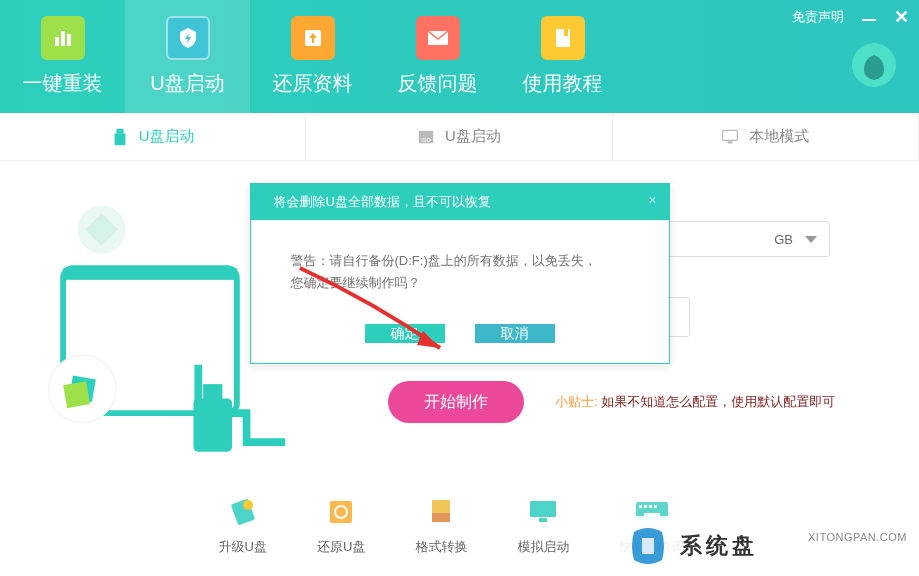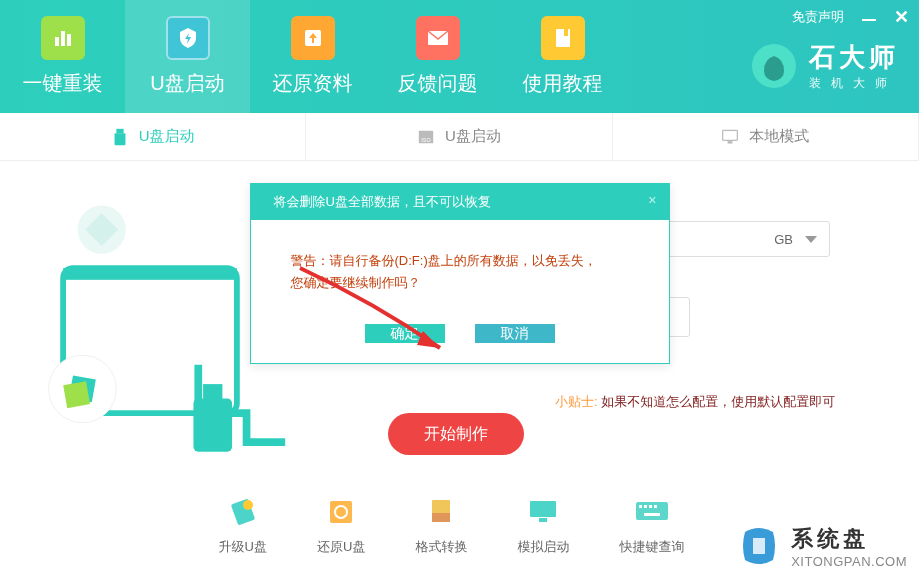--- a/index.html
+++ b/index.html
@@ -35,48 +35,48 @@
     
     .main-area { position: relative; height: 415px; padding: 20px; }
     
     .usb-illustration { position: absolute; left: 0; top: 30px; width: 300px; height: 280px; }
     
     .form-area { position: absolute; left: 350px; top: 60px; width: 480px; }
     .dropdown { width: 100%; height: 36px; border: 1px solid #ddd; border-radius: 3px; background: #fff; padding: 0 12px; display: flex; align-items: center; justify-content: space-between; margin-bottom: 40px; cursor: pointer; }
     .dropdown-arrow { width: 0; height: 0; border-left: 6px solid transparent; border-right: 6px solid transparent; border-top: 7px solid #999; }
     .file-input { width: 340px; height: 40px; border: 1px solid #ddd; border-radius: 3px; }
     
-    .start-btn { position: absolute; left: 388px; top: 220px; width: 136px; height: 42px; background: #ef4444; color: #fff; border: none; border-radius: 21px; font-size: 16px; cursor: pointer; margin-top: 32px; }
+    .start-btn { position: absolute; left: 388px; top: 220px; width: 136px; height: 42px; background: #ec4899; color: #fff; border: none; border-radius: 21px; font-size: 16px; cursor: pointer; }
     
     .tip-row { position: absolute; left: 555px; top: 232px; font-size: 13px; }
     .tip-label { color: #ff9a3c; }
     .tip-text { color: #7f1d1d; }
     
     .bottom-tools { position: absolute; bottom: 20px; left: 0; right: 16px; display: flex; justify-content: center; gap: 50px; }
     .tool-item { display: flex; flex-direction: column; align-items: center; gap: 12px; cursor: pointer; }
     .tool-icon-box { width: 40px; height: 30px; display: flex; align-items: center; justify-content: center; }
     .tool-label { font-size: 13px; color: #666; }
     
     .modal-overlay { position: absolute; top: 0; left: 0; right: 0; bottom: 0; display: flex; align-items: flex-start; justify-content: center; padding-top: 183px; }
     .modal { width: 420px; background: #fff; border: 1px solid #2dcfbc; box-shadow: 0 2px 10px rgba(0,0,0,0.1); }
     .modal-header { background: #2dcfbc; color: #fff; padding: 9px 23px; font-size: 13px; position: relative; }
     .modal-close { position: absolute; right: 12px; top: 8px; color: #fff; cursor: pointer; font-size: 14px; opacity: 0.7; }
-    .modal-body { padding: 30px 40px 20px; font-size: 13px; color: #c2410c; line-height: 1.7; }
+    .modal-body { padding: 30px 40px 20px; font-size: 13px; color: #737373; line-height: 1.7; }
     .modal-footer { display: flex; justify-content: center; gap: 30px; padding: 10px 0 20px; }
     .modal-btn { width: 80px; height: 19px; border: none; color: #fff; font-size: 14px; cursor: pointer; }
     .btn-confirm { background: #2dcfbc; }
     .btn-cancel { background: #3eb8c9; }
     
     .arrow-annotation { position: absolute; left: 295px; top: 263px; pointer-events: none; z-index: 100; }
     
     .watermark { position: absolute; bottom: 0; right: 0; display: flex; align-items: center; gap: 8px; background: rgba(255,255,255,0.9); padding: 6px 12px; }
     .watermark-logo { width: 48px; height: 48px; }
-    .watermark-text { display: flex; flex-direction: column; }
+    .watermark-text { display: flex; flex-direction: row; gap: 37px; }
     .watermark-title { font-size: 22px; font-weight: bold; color: #333; letter-spacing: 4px; }
-    .watermark-url { font-size: 13px; color: #888; letter-spacing: 0.5px; }
+    .watermark-url { font-size: 11px; color: #888; letter-spacing: 0.5px; margin-left: 13px; }
   </style>
 </head>
 <body>
 
 <div class="header">
   <div class="nav-tabs">
     <div class="nav-tab">
       <div class="nav-icon-box">
         <svg width="22" height="22" viewBox="0 0 22 22">
             <rect x="3" y="10" width="4" height="9" fill="#fff"></rect>
@@ -128,24 +128,20 @@
     <span class="disclaimer">免责声明</span>
     <div class="min-btn"></div>
     <span class="close-btn">✕</span>
   </div>
 
   <div class="logo-area">
     <svg class="logo-icon" viewBox="0 0 50 50">
         <circle cx="25" cy="25" r="22" fill="#4de0c8"></circle>
         <path d="M15 30 Q15 18 25 15 Q35 18 35 30 Q35 38 25 40 Q15 38 15 30" fill="#2a9d8f"></path>
       </svg>
-    <div class="logo-text">
-      <div class="logo-title">石大师</div>
-      <div class="logo-sub">装机大师</div>
-    </div>
   </div>
 </div>
 
 <div class="sub-tabs">
   <div class="sub-tab active">
     <svg class="sub-tab-icon" viewBox="0 0 18 22">
         <rect x="5" y="2" width="8" height="5" fill="#2dcfbc"></rect>
         <rect x="3" y="7" width="12" height="13" rx="1" fill="#2dcfbc"></rect>
       </svg>
     <span>U盘启动</span>

